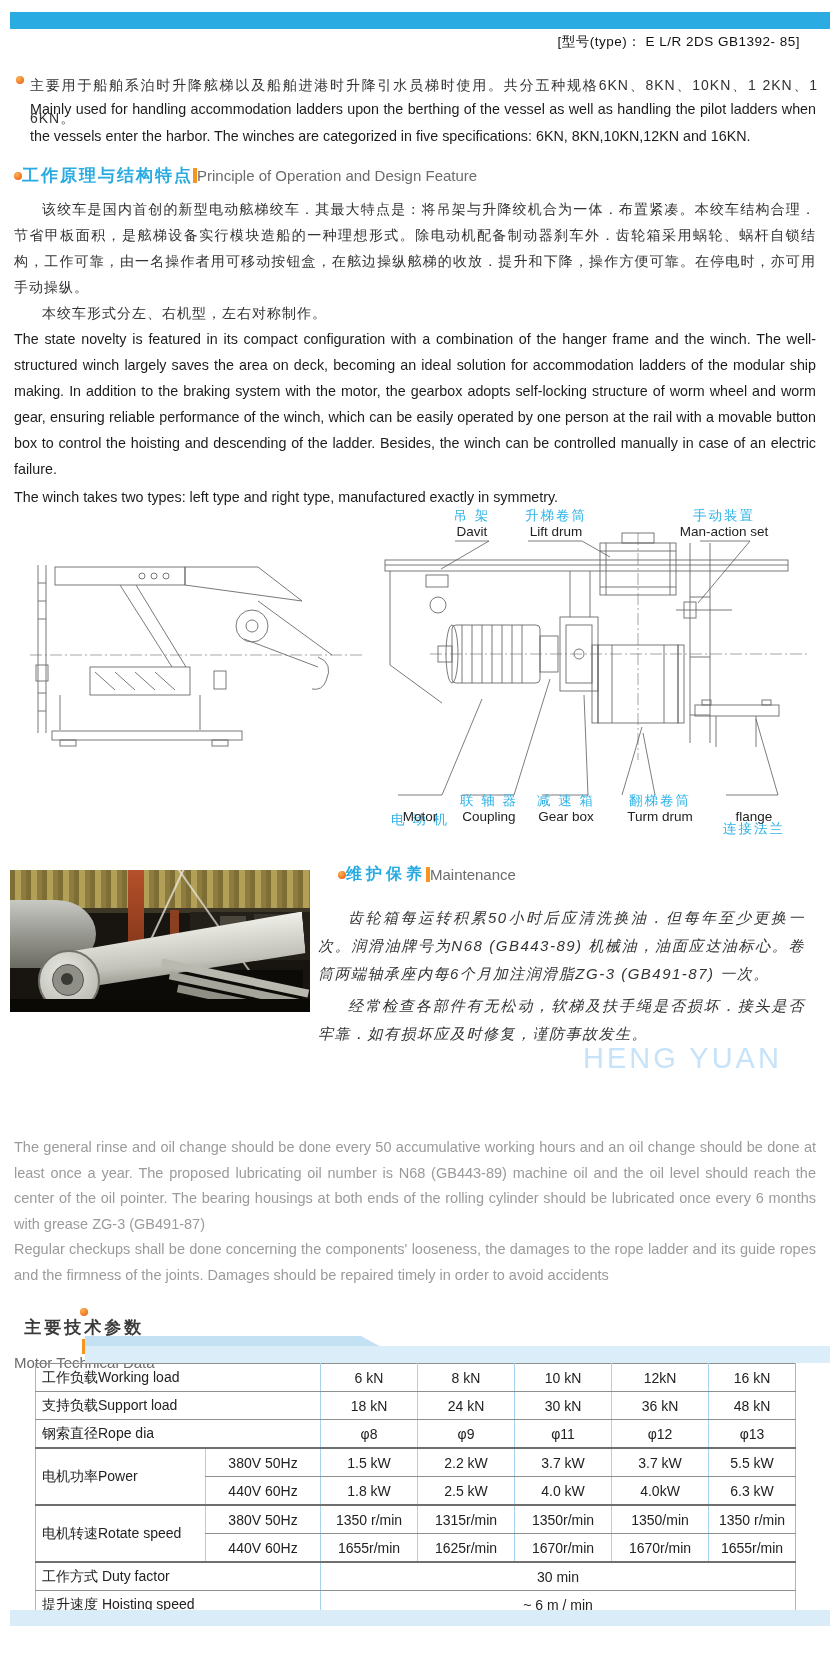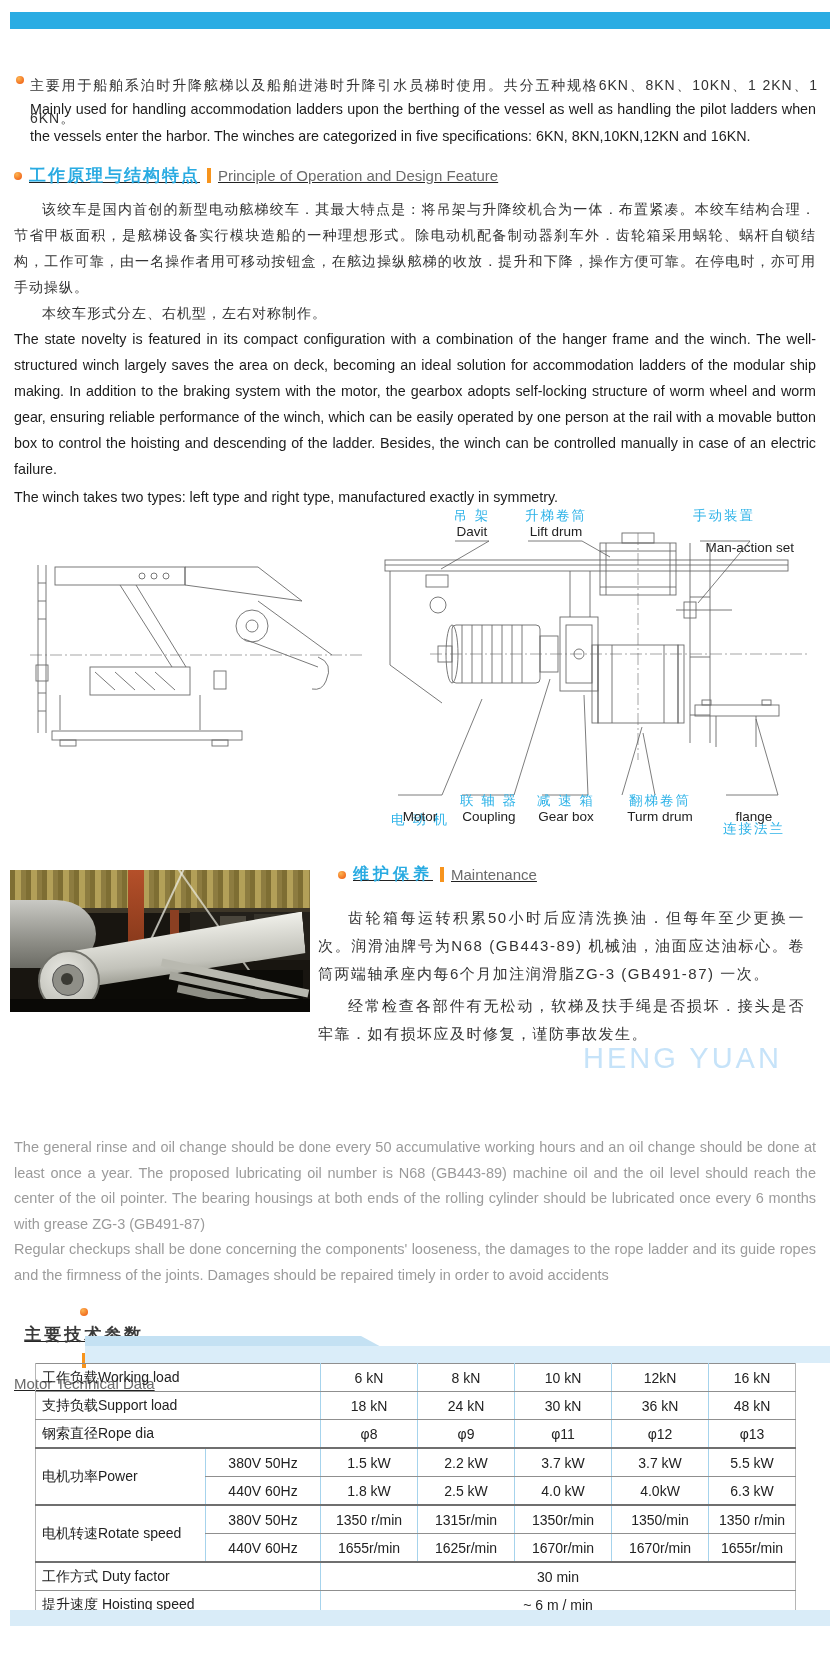--- a/index.html
+++ b/index.html
@@ -6,34 +6,34 @@
   .page{position:relative;width:830px;height:1657px;background:#fff;overflow:hidden;
         font-family:"Liberation Sans","DejaVu Sans",sans-serif;color:#222;}
   .abs{position:absolute;}
   
   .topbar{left:10px;top:12px;width:820px;height:17px;background:#2AACE3;}
   .typeline{left:0;right:30px;top:33px;text-align:right;font-size:13.5px;color:#111;letter-spacing:.5px;}
   
   .bullet{display:inline-block;width:8px;height:8px;border-radius:50%;
           background:radial-gradient(circle at 35% 30%,#fcb551,#f26f21 70%);flex:0 0 auto;}
   .obar{display:inline-block;width:4px;height:15px;background:#F7941D;flex:0 0 auto;}
-  .sec-h{display:flex;align-items:center;gap:7px;text-decoration:underline;}
+  .sec-h{display:flex;align-items:center;}
   .sec-zh{font-size:17px;font-weight:bold;color:#29ABE2;letter-spacing:2px;}
   .sec-zh.dark{color:#3a3a3a;letter-spacing:3px;}
   .sec-en{font-size:15px;color:#6b6b6b;text-align:center;}
   
   .zh-p{font-size:14px;color:#333;line-height:26px;text-align:justify;letter-spacing:1px;}
   .indent{text-indent:2em;}
   .en-p{font-size:14.3px;color:#1c1c1c;line-height:26px;text-align:justify;}
   .gray-p{font-size:14.5px;color:#9b9b9b;line-height:25.5px;text-align:justify;}
   
   .dlab-zh{position:absolute;text-align:center;font-size:13.5px;color:#2FB3E8;letter-spacing:2px;white-space:nowrap;}
   .dlab-en{position:absolute;text-align:center;font-size:13.5px;color:#222;white-space:nowrap;}
   
-  .maint-p{font-size:15px;color:#333;line-height:28px;text-align:justify;letter-spacing:1.5px;}
+  .maint-p{font-size:15px;color:#333;line-height:28px;text-align:justify;letter-spacing:1.5px;font-style:italic;}
   .watermark{font-size:29px;font-weight:normal;color:#C6E3F9;letter-spacing:3px;white-space:nowrap;}
   
   .photo{left:10px;top:870px;width:300px;height:142px;background:#181510;overflow:hidden;}
   .photo div{position:absolute;}
   
   .tabnote{left:85px;top:1336px;width:300px;height:13px;background:#C4E1F3;
            clip-path:polygon(0 0,92% 0,100% 100%,0 100%);}
   .band{left:85px;top:1346px;width:745px;height:17px;background:#DAEDF9;}
   .bottomband{left:10px;top:1610px;width:820px;height:16px;background:#D9ECF8;}
   table.tech{position:absolute;left:35px;top:1363px;width:760px;border-collapse:collapse;table-layout:fixed;
@@ -45,20 +45,21 @@
   table.tech td.val{text-align:center;border-left:1px solid #A6D3EC;}
   table.tech td.last{border-right:1px solid #b5b5b5;}
   table.tech{border-top:1.5px solid #8f8f8f;border-bottom:1.5px solid #6f6f6f;}
 </style>
 </head>
 <body>
 
 <div class="page">
 
   <div class="abs topbar"></div>
+  <div class="abs typeline">[型号(type)：  E   L/R 2DS GB1392- 85]</div>
 
   <span class="abs bullet" style="left:16px;top:76px;"></span>
   <div class="abs zh-p" style="left:30px;right:12px;top:69px;line-height:33px;">主要用于船舶系泊时升降舷梯以及船舶进港时升降引水员梯时使用。共分五种规格6KN、8KN、10KN、1 2KN、1 6KN。</div>
   <div class="abs en-p" style="left:30px;right:14px;top:96px;line-height:27px;">Mainly used for handling accommodation ladders upon the berthing of the vessel as well as handling the pilot ladders when the vessels enter the harbor. The winches are categorized in five specifications: 6KN, 8KN,10KN,12KN and 16KN.</div>
 
   <div class="abs sec-h" style="left:14px;top:164px;">
     <span class="bullet"></span>
     <span class="sec-zh">工作原理与结构特点</span>
     <span class="obar"></span>
     <span class="sec-en">Principle of Operation and Design Feature</span>
@@ -67,21 +68,21 @@
   <div class="abs zh-p indent" style="left:14px;right:14px;top:196px;">该绞车是国内首创的新型电动舷梯绞车．其最大特点是：将吊架与升降绞机合为一体．布置紧凑。本绞车结构合理．节省甲板面积，是舷梯设备实行模块造船的一种理想形式。除电动机配备制动器刹车外．齿轮箱采用蜗轮、蜗杆自锁结构，工作可靠，由一名操作者用可移动按钮盒，在舷边操纵舷梯的收放．提升和下降，操作方便可靠。在停电时，亦可用手动操纵。</div>
   <div class="abs en-p" style="left:14px;right:14px;top:326px;">The state novelty is featured in its compact configuration with a combination of the hanger frame and the winch. The well-structured winch largely saves the area on deck, becoming an ideal solution for accommodation ladders of the modular ship making. In addition to the braking system with the motor, the gearbox adopts self-locking structure of worm wheel and worm gear, ensuring reliable performance of the winch, which can be easily operated by one person at the rail with a movable button box to control the hoisting and descending of the ladder. Besides, the winch can be controlled manually in case of an electric failure.</div>
   <div class="abs en-p" style="left:14px;right:14px;top:484px;">The winch takes two types: left type and right type, manufactured exactly in  symmetry.</div>
 
   <div class="abs" style="left:0;top:505px;width:830px;height:330px;">
     <div class="dlab-zh" style="left:432px;top:2px;width:80px;">吊  架</div>
     <div class="dlab-en" style="left:432px;top:19px;width:80px;">Davit</div>
     <div class="dlab-zh" style="left:506px;top:2px;width:100px;">升梯卷筒</div>
     <div class="dlab-en" style="left:506px;top:19px;width:100px;">Lift drum</div>
     <div class="dlab-zh" style="left:654px;top:2px;width:140px;">手动装置</div>
-    <div class="dlab-en" style="left:654px;top:35px;width:140px;text-align:right;">Man-action set</div>
+    <div class="dlab-en" style="left:654px;top:19px;width:140px;">Man-action set</div>
 
     <svg width="830" height="330" viewBox="0 0 830 330" style="position:absolute;left:0;top:0;" fill="none" stroke="#6a6a6a" stroke-width="0.9">
 
       <path d="M30 150 H365" stroke-dasharray="12 3 2 3" stroke-width="0.6"></path>
       <path d="M430 149 H810" stroke-dasharray="12 3 2 3" stroke-width="0.6"></path>
       <path d="M638 28 V255" stroke-dasharray="12 3 2 3" stroke-width="0.6"></path>
 
       <g>
         <path d="M38 60 V228 M46 60 V228 M38 78 h8 M38 96 h8 M38 114 h8 M38 188 h8 M38 206 h8"></path>
         <rect x="36" y="160" width="12" height="16"></rect>

